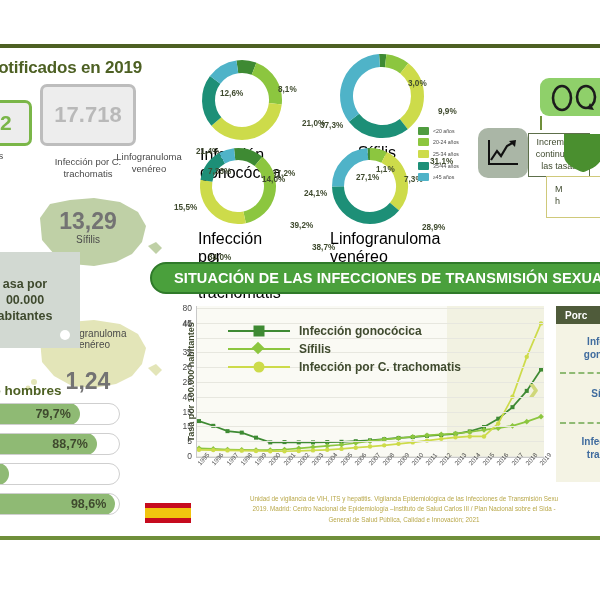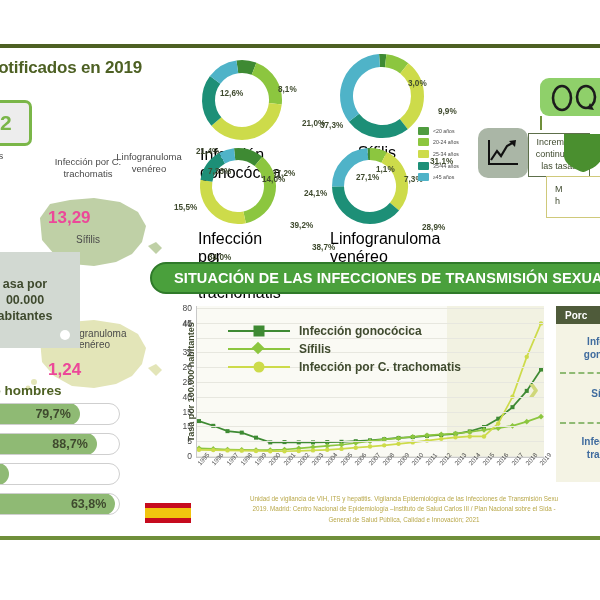--- a/index.html
+++ b/index.html
@@ -16,21 +16,21 @@
      font-weight:bold; color:#4d6023; letter-spacing:-.2px; }
 
   .kpi { position:absolute; border:3px solid #7ab648; border-radius:7px;
      background:#ededed; display:flex; align-items:center; justify-content:center;
      font-size:21px; font-weight:bold; color:#7ab648; }
   .kpi.grey { border-color:#bdbdbd; color:#b9b9b9; font-size:22px; }
   .kpi-cap { position:absolute; font-size:9.5px; color:#4a4a4a; text-align:center; line-height:1.25; }
 
   
   .mapwrap { position:absolute; }
-  .map-num { position:absolute; font-size:17px; font-weight:bold; color:#ec4899; }
+  .map-num { position:absolute; font-size:23px; font-weight:bold; color:#737373; text-align:center; }
   .map-lbl { position:absolute; font-size:10px; color:#4a4a4a; text-align:center; }
 
   .hexcall { position:absolute; left:-46px; top:252px; width:126px; height:96px;
      background:#d2d9d2; color:#3f4a2e; font-size:12.5px; font-weight:bold;
      display:flex; align-items:center; justify-content:center; text-align:center;
      line-height:1.3;
      clip-path:polygon(24% 0,100% 0,100% 100%,24% 100%,0 50%); padding-left:16px; }
   .hexdot { position:absolute; left:60px; top:330px; width:10px; height:10px;
      border-radius:50%; background:#fff; }
 
@@ -111,20 +111,21 @@
 <div id="stage">
 
   <div class="topbar"></div>
   <div class="botbar"></div>
 
   <div class="secA-title">os notificados en 2019</div>
 
   <div class="kpi" style="left:-32px; top:100px; width:64px; height:46px;">22</div>
   <div class="kpi-cap" style="left:-40px; top:150px; width:70px;">ífilis</div>
 
+  <div class="kpi grey" style="left:40px; top:84px; width:96px; height:62px;">17.718</div>
   <div class="kpi-cap" style="left:36px; top:156px; width:104px; white-space:pre-line;">Infección por C.
 trachomatis</div>
 
   <div class="kpi-cap" style="left:106px; top:151px; width:86px; white-space:pre-line;">Linfogranuloma
 venéreo</div>
 
   <svg class="mapwrap" style="left:24px; top:188px; width:140px; height:92px;" viewBox="0 0 140 92">
     <path fill="#bfd0a6" d="M16 30 L26 16 L46 12 L70 10 L96 14 L114 24 L122 38 L118 54
       L108 66 L92 74 L70 78 L48 76 L30 66 L18 52 Z"></path>
     <path fill="#bfd0a6" d="M124 58 l8 -4 l6 6 l-6 6 z"></path>
@@ -136,21 +137,21 @@
 
   <svg class="mapwrap" style="left:24px; top:310px; width:140px; height:92px;" viewBox="0 0 140 92">
     <path fill="#e3e5b8" d="M16 30 L26 16 L46 12 L70 10 L96 14 L114 24 L122 38 L118 54
       L108 66 L92 74 L70 78 L48 76 L30 66 L18 52 Z"></path>
     <path fill="#e3e5b8" d="M124 58 l8 -4 l6 6 l-6 6 z"></path>
     <circle cx="10" cy="72" r="3" fill="#e3e5b8"></circle>
       <circle cx="4" cy="78" r="2.4" fill="#e3e5b8"></circle>
   </svg>
   <div class="map-lbl" style="left:44px; top:328px; width:96px; white-space:pre-line; font-weight:normal;">Linfogranuloma
 venéreo</div>
-  <div class="map-num" style="left:48px; top:360px; width:80px;">1,24</div>
+  <div class="map-num" style="left:48px; top:368px; width:80px;">1,24</div>
 
   <div class="hexcall" style="white-space:pre-line;">asa por
 00.000
 abitantes</div>
   <div class="hexdot"></div>
 
   <div class="pm-title">je de hombres</div>
   <div class="pm-row" style="top:403px;">
     <div class="pm-fill" style="width:79.7%;">
         <span>79,7%</span>
@@ -159,21 +160,21 @@
   <div class="pm-row" style="top:433px;">
     <div class="pm-fill" style="width:88.7%;">
         <span>88,7%</span>
       </div>
   </div>
   <div class="pm-row" style="top:463px;">
     <div class="pm-fill" style="width:42%;"></div>
   </div>
   <div class="pm-row" style="top:493px;">
     <div class="pm-fill" style="width:98.6%;">
-        <span>63,8%</span>
+        <span>98,6%</span>
       </div>
   </div>
 
   <div id="donuts">
       <div style="position: absolute; left: 200px; top: 58px; width: 84px; height: 84px;"><svg viewBox="0 0 84 84" width="84" height="84">
           <path d="M 37.33770111783781 8.826019697157392 A 33.5 33.5 0 0 1 54.04504453420124 10.740331061108325" stroke="#3e8a33" stroke-width="13" fill="none"></path>
           <path d="M 54.04504453420124 10.740331061108325 A 33.5 33.5 0 0 1 75.28817322122687 45.761319395317855" stroke="#8cc63f" stroke-width="13" fill="none"></path>
           <path d="M 75.28817322122687 45.761319395317855 A 33.5 33.5 0 0 1 16.35025559414865 63.54856403370065" stroke="#cddb4a" stroke-width="13" fill="none"></path>
           <path d="M 16.35025559414865 63.54856403370065 A 33.5 33.5 0 0 1 15.166981189130695 21.944100581237095" stroke="#1d8f77" stroke-width="13" fill="none"></path>
           <path d="M 15.166981189130695 21.944100581237095 A 33.5 33.5 0 0 1 37.33770111783777 8.826019697157399" stroke="#4fb3c8" stroke-width="13" fill="none"></path>

